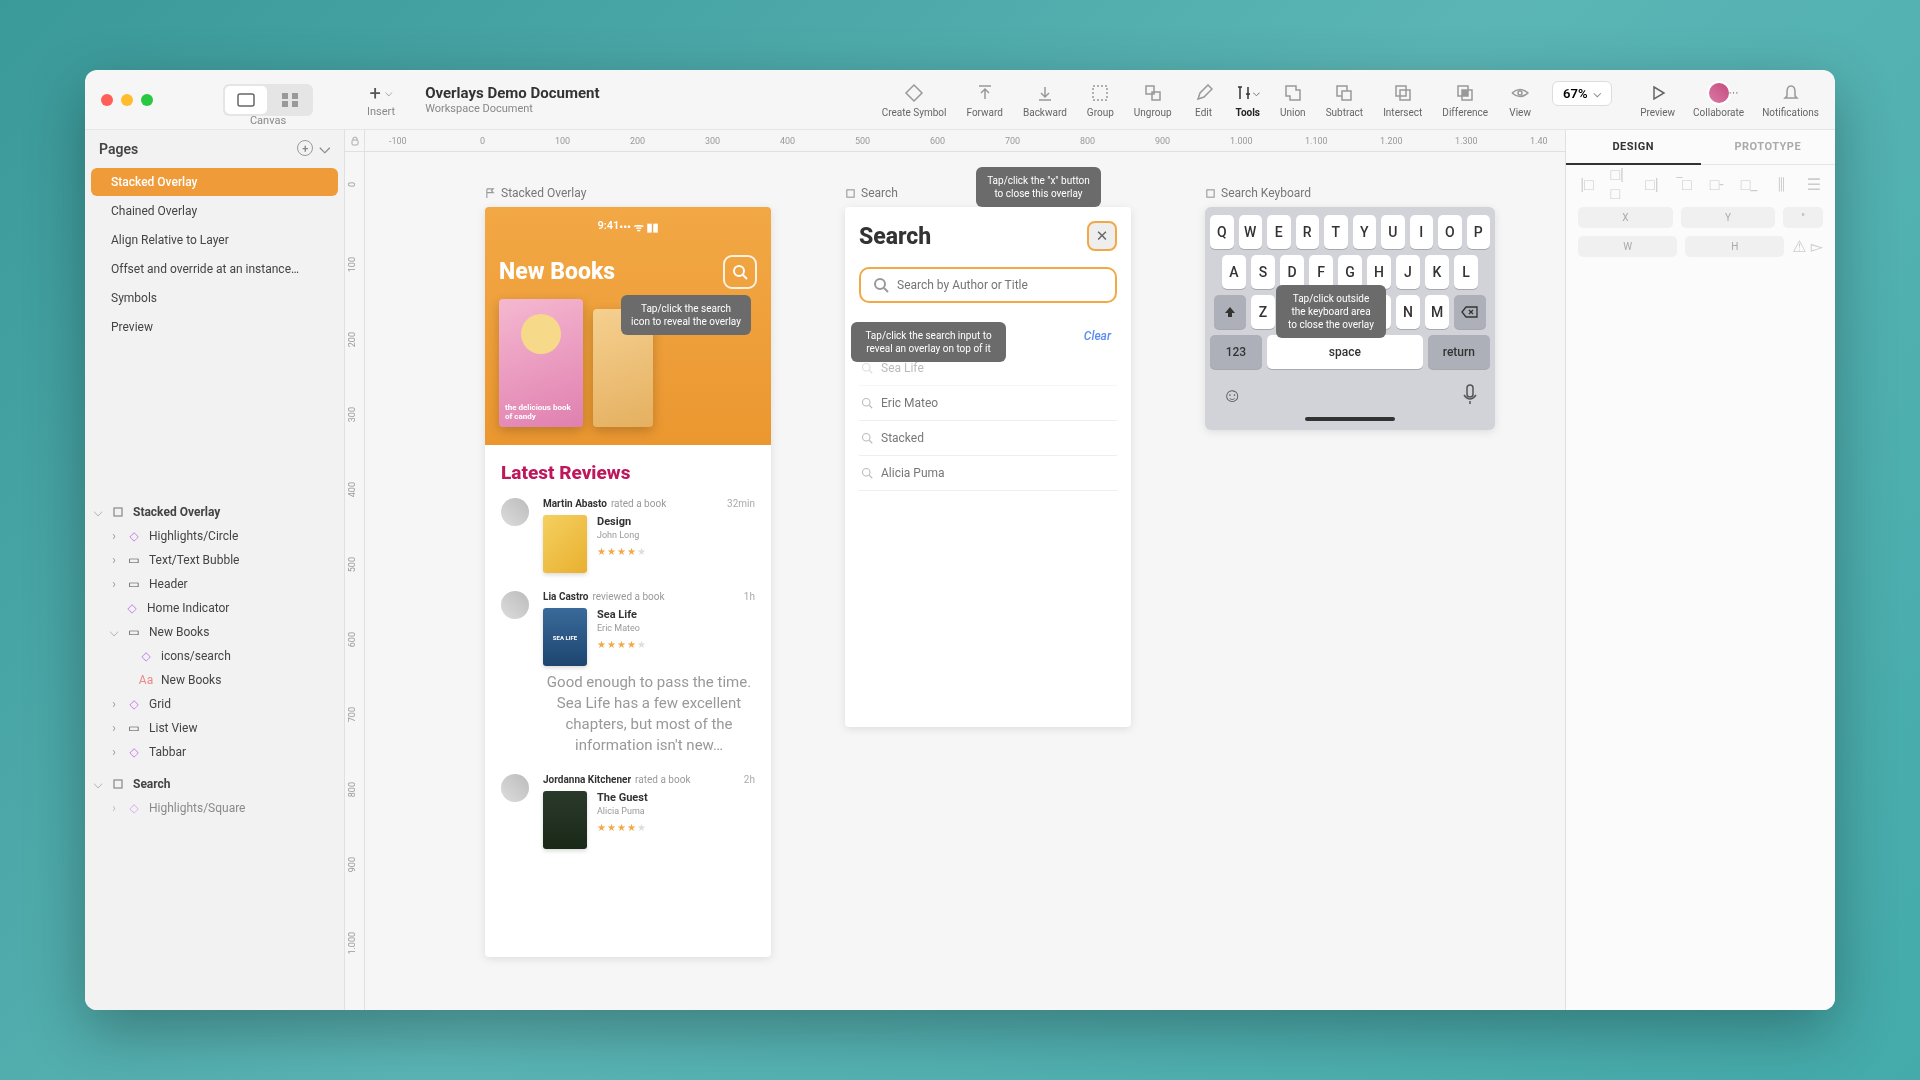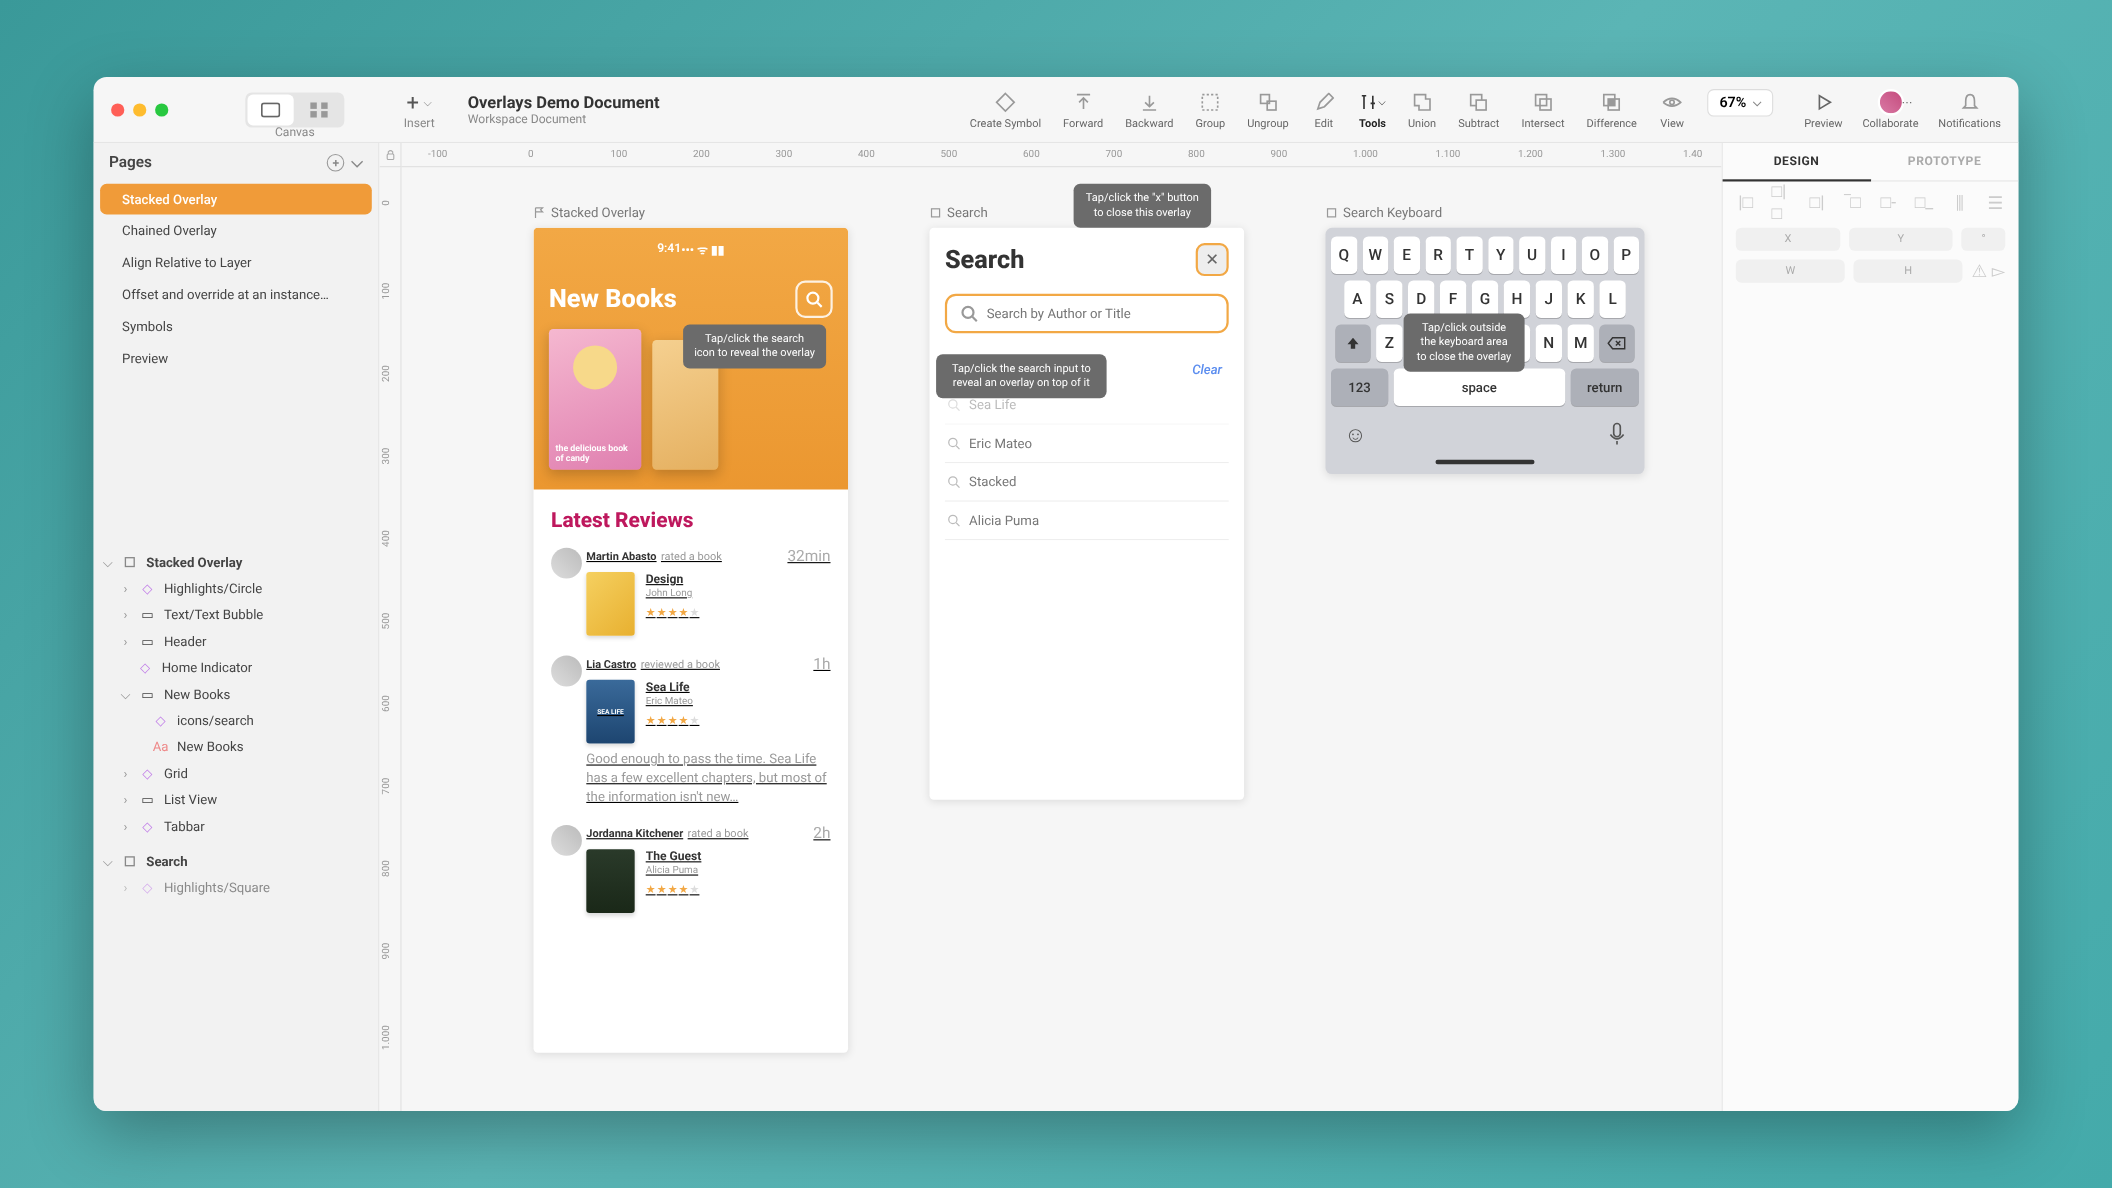--- a/index.html
+++ b/index.html
@@ -55,35 +55,35 @@
     .p1-title { font-size: 23px; font-weight: 800; margin-top: 24px; }
     .search-icon-btn { position: absolute; right: 14px; top: 48px; width: 34px; height: 34px; border: 2px solid rgba(255,255,255,0.85); border-radius: 9px; display: flex; align-items: center; justify-content: center; }
     .tooltip { position: absolute; background: #6b6b6b; color: white; font-size: 10px; padding: 7px 10px; border-radius: 6px; line-height: 1.3; text-align: center; z-index: 20; }
     .books-row { display: flex; gap: 10px; margin-top: 14px; align-items: flex-end; }
     .book { border-radius: 4px; box-shadow: 0 4px 12px rgba(0,0,0,0.2); }
     .book1 { width: 78px; height: 118px; background: linear-gradient(160deg,#3a5f7d,#2d4558); display:flex; flex-direction:column; justify-content:flex-end; padding:6px; color:#eee; font-size:9px; font-weight:700;}
     .book2 { width: 84px; height: 128px; background: linear-gradient(160deg,#f5b8d0,#e080b0); position:relative; overflow:hidden;}
     .book3 { width: 60px; height: 118px; background: linear-gradient(160deg,#f5d090,#e5b060); }
     .reviews-section { padding: 16px; }
     .reviews-title { font-size: 19px; font-weight: 800; color: #be185d; margin-bottom: 14px; }
-    .review { display: flex; gap: 4px; margin-bottom: 18px; text-decoration: underline; }
+    .review { display: flex; gap: 14px; margin-bottom: 18px; }
     .review-avatar { width: 28px; height: 28px; border-radius: 50%; background: #ddd; flex-shrink: 0; }
     .review-body { flex: 1; }
     .review-head { display: flex; align-items: center; gap: 4px; font-size: 10px; }
     .review-name { font-weight: 700; color: #333; }
     .review-verb { color: #999; }
-    .review-time { margin-left: auto; color: #aaa; font-size: 14px; }
+    .review-time { margin-left: auto; color: #aaa; font-size: 10px; }
     .review-book-row { display: flex; gap: 10px; margin-top: 6px; }
     .review-book-cover { width: 44px; height: 58px; border-radius: 3px; box-shadow: 0 2px 4px rgba(0,0,0,0.15); }
     .review-book-title { font-weight: 700; font-size: 11px; color: #333; }
     .review-book-author { font-size: 9px; color: #999; margin-top: 2px; }
     .stars { display: flex; gap: 1px; margin-top: 6px; }
     .star { color: #f2a845; font-size: 10px; }
     .star.empty { color: #ddd; }
-    .review-excerpt { font-size: 12px; color: #999; margin-top: 6px; line-height: 1.4; }
+    .review-excerpt { font-size: 15px; color: #999; margin-top: 6px; line-height: 1.4; text-align: center; }
     .search-panel { position: absolute; left: 480px; top: 55px; width: 286px; height: 520px; background: white; border-radius: 4px; box-shadow: 0 2px 8px rgba(0,0,0,0.1); padding: 14px; }
     .sp-head { display: flex; justify-content: space-between; align-items: center; position: relative;}
     .sp-title { font-size: 23px; font-weight: 800; color: #333; }
     .sp-close { width: 30px; height: 30px; border: 2px solid #f2a845; border-radius: 8px; background: #eee; display: flex; align-items: center; justify-content: center; color: #666; font-size: 15px; }
     .sp-input { margin-top: 16px; border: 2px solid #f2a845; border-radius: 10px; padding: 8px 12px; display: flex; align-items: center; gap: 8px; position: relative;}
     .sp-input input { border: none; outline: none; font-size: 12px; flex: 1; color: #6d28d9; background:transparent;}
     .sp-clear { color: #5b8def; font-size: 12px; font-weight: 500; text-align: right; margin-top: 6px; }
     .sp-history { margin-top: 20px; }
     .sp-item { padding: 10px 2px; border-bottom: 1px solid #eee; font-size: 12px; color: #777; display: flex; align-items: center; gap: 8px; }
     .keyboard-panel { position: absolute; left: 840px; top: 55px; width: 290px; background: #d1d3d9; border-radius: 6px; box-shadow: 0 2px 8px rgba(0,0,0,0.1); padding: 8px 5px 5px; }

